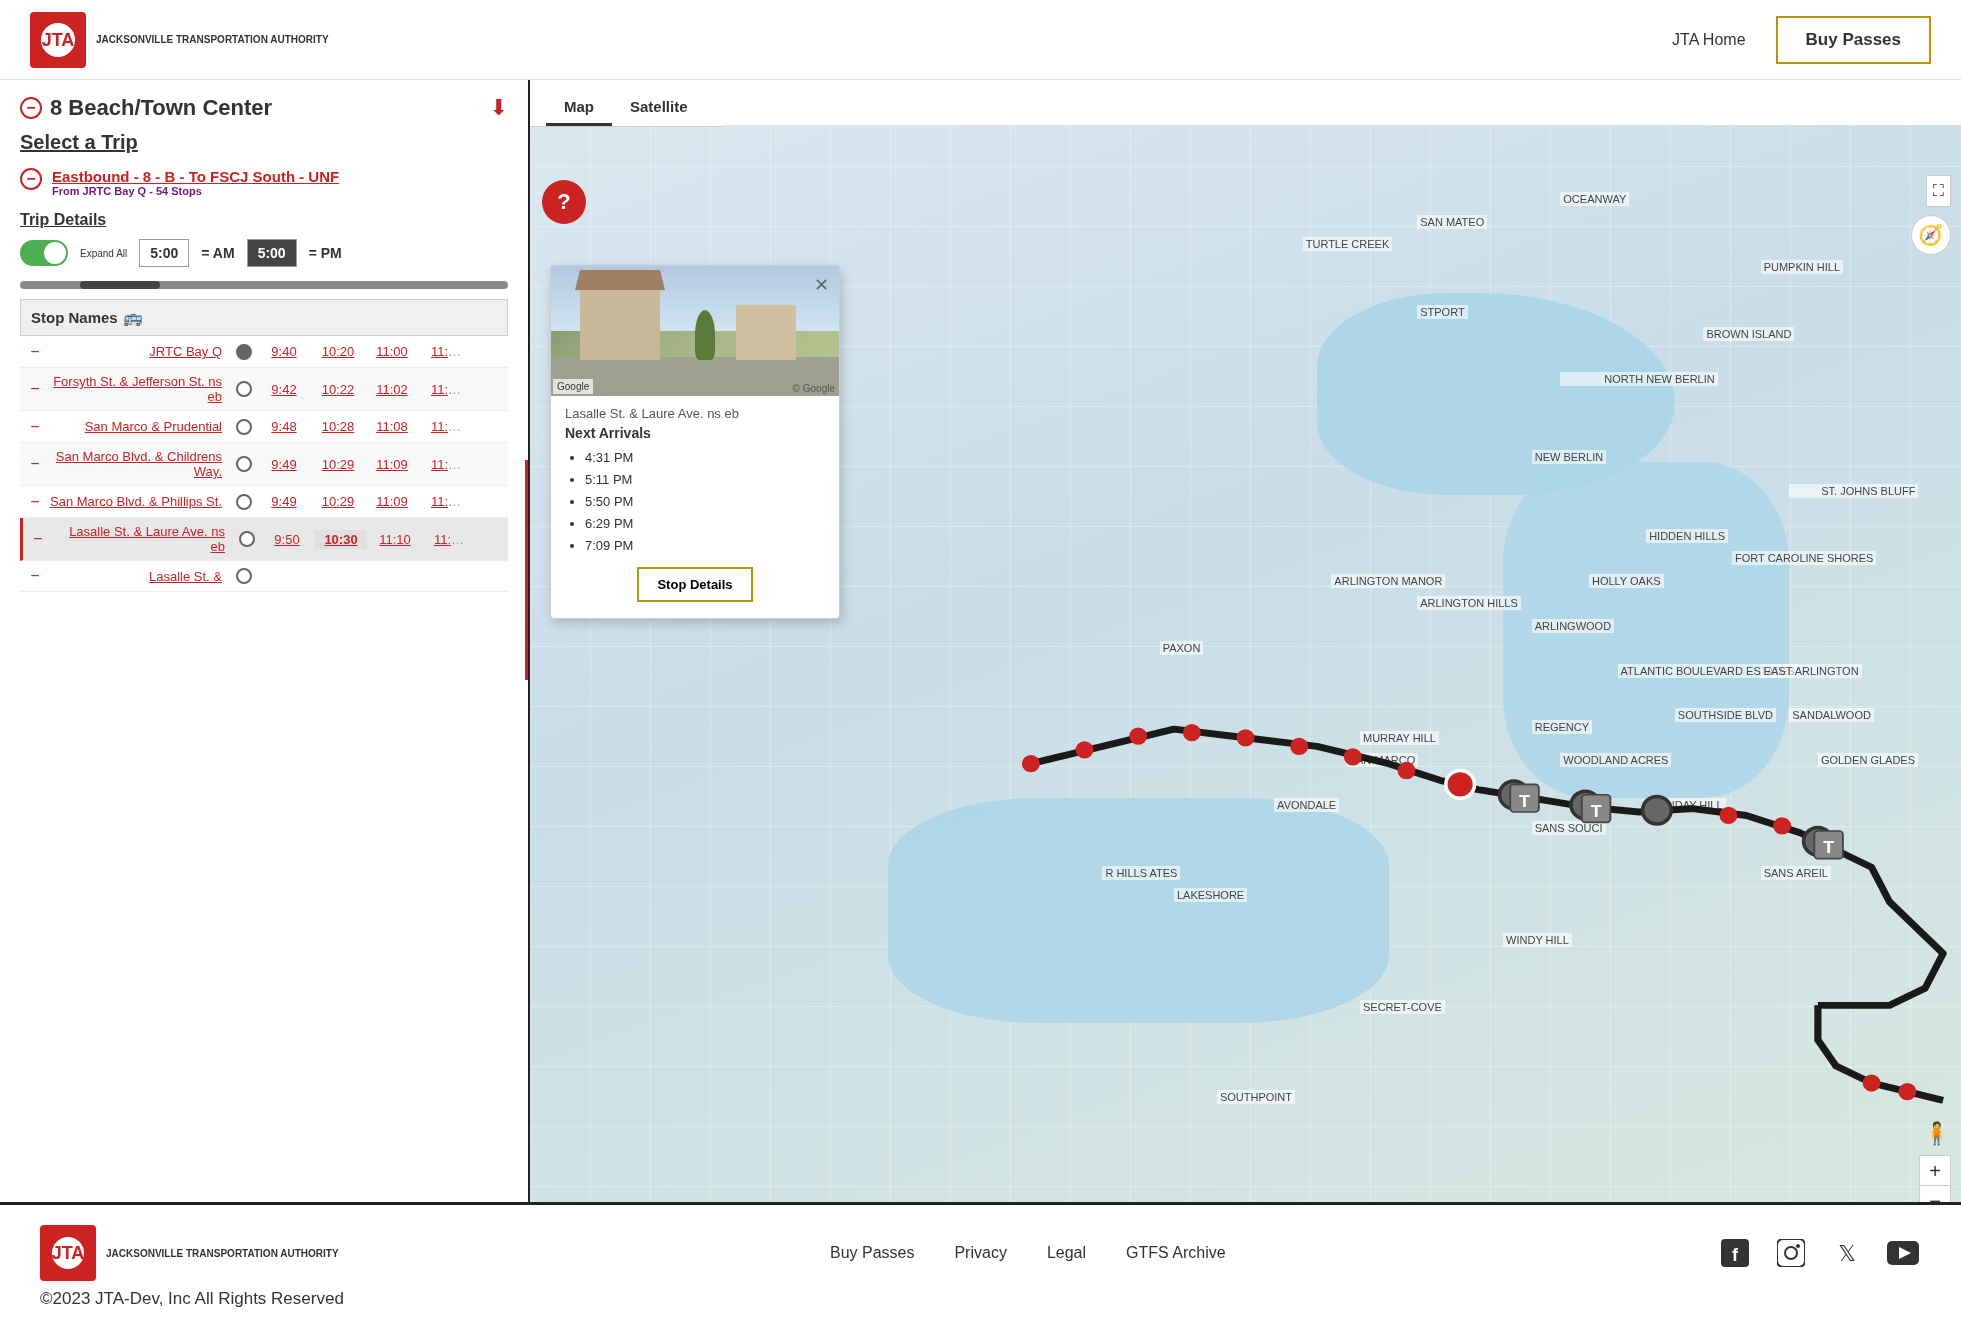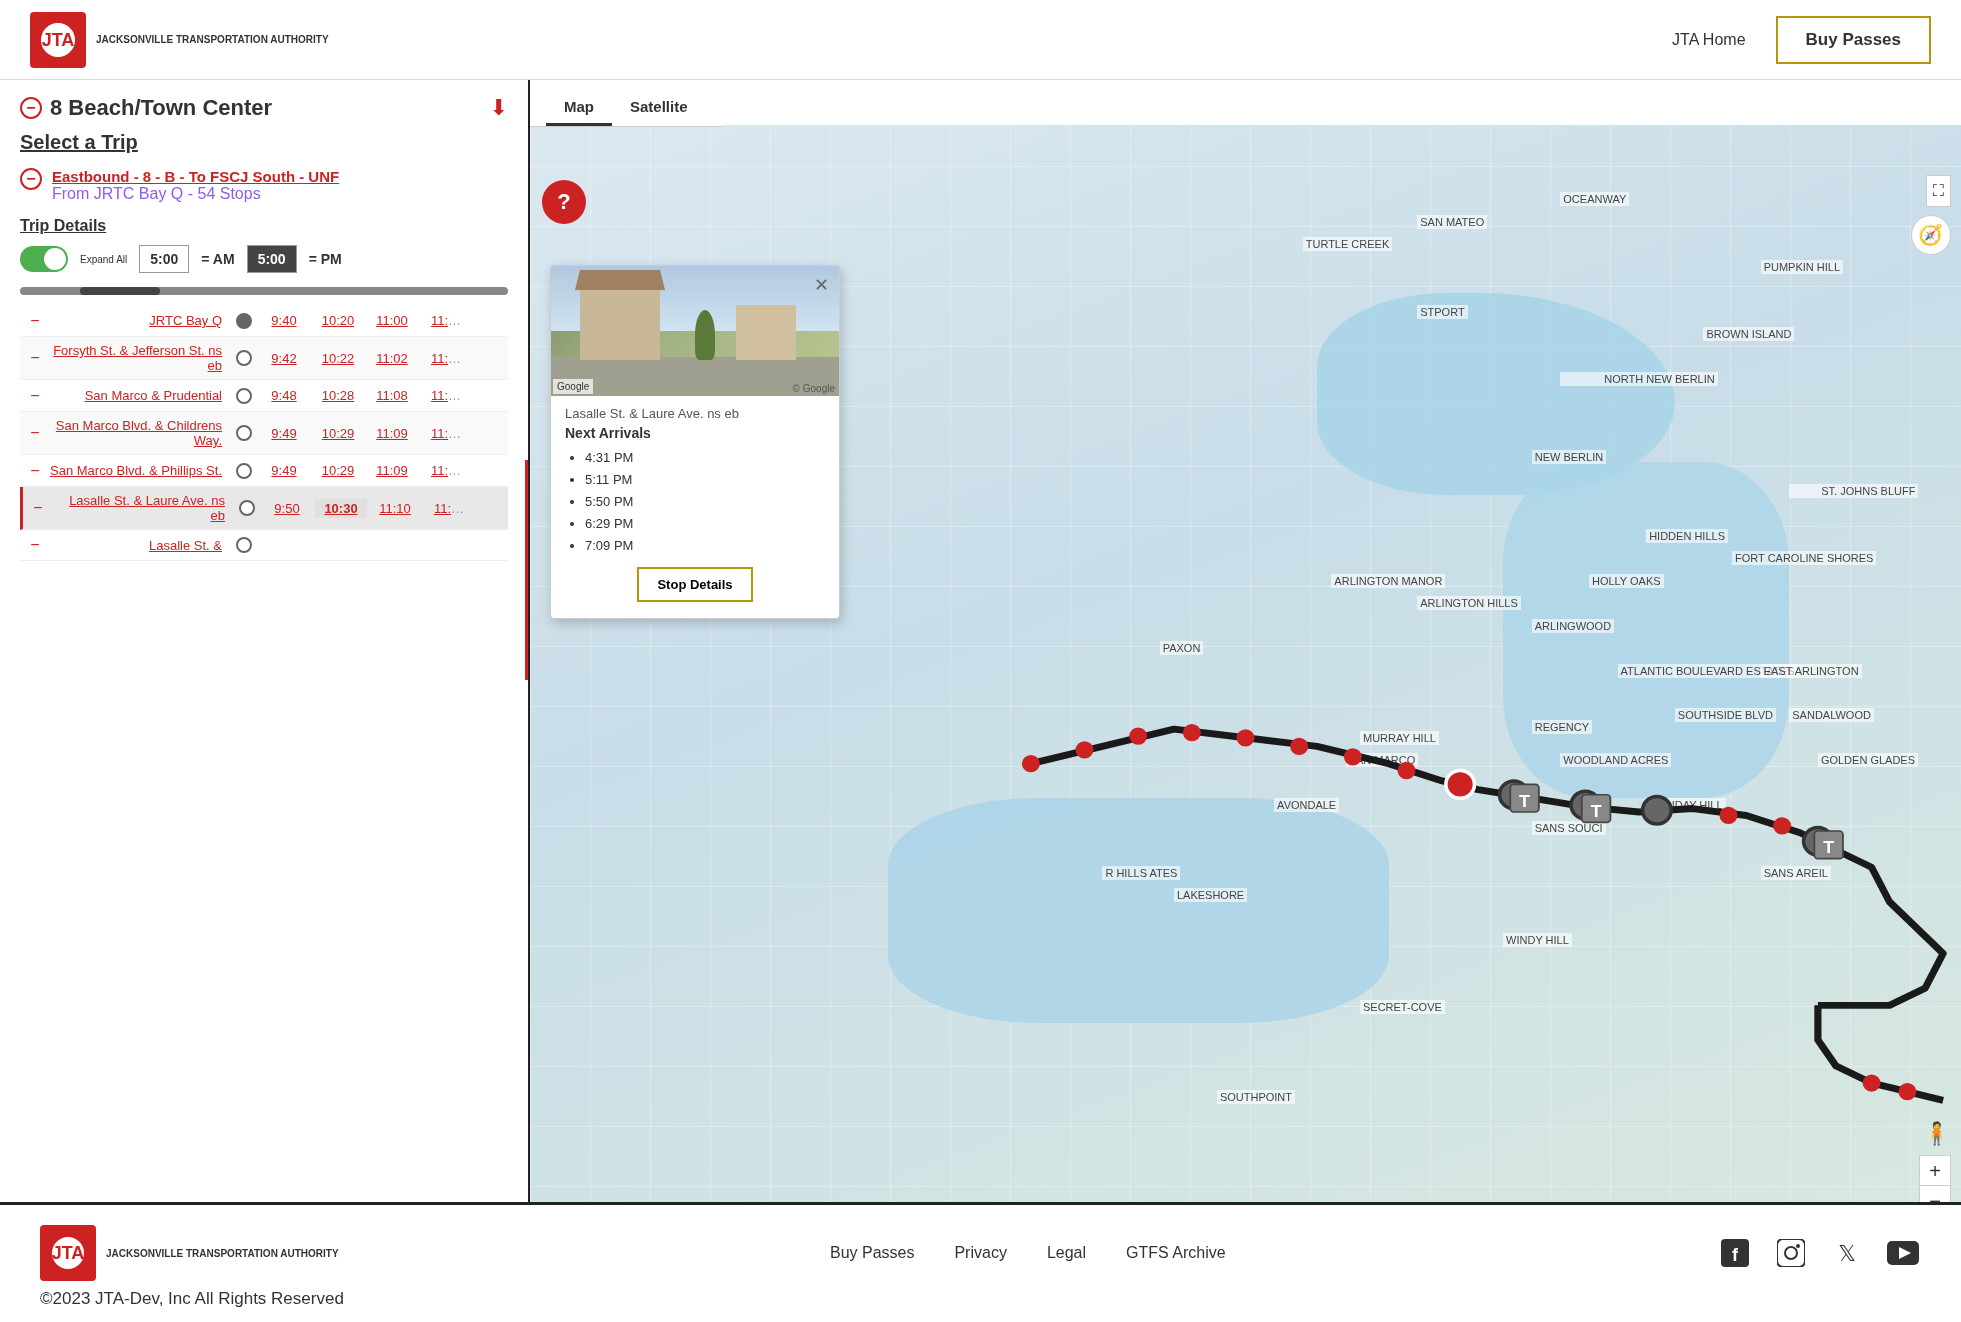--- a/index.html
+++ b/index.html
@@ -120,21 +120,21 @@
     .trip-option-text {
       font-size: 14px;
     }
     .trip-option-main {
       font-weight: bold;
       font-size: 15px;
       color: #cc2222;
       text-decoration: underline;
       cursor: pointer;
     }
-    .trip-option-sub { color: #8b5cf6; font-size: 16px; }
+    .trip-option-sub { color: #701a75; font-size: 11px; font-weight: bold; }
 
     
     .trip-details-label {
       font-size: 16px;
       font-weight: bold;
       text-decoration: underline;
       margin-bottom: 10px;
     }
     .expand-row {
       display: flex;
@@ -622,20 +622,24 @@
       <span class="eq-label">= AM</span>
       <span class="time-box selected">5:00</span>
       <span class="eq-label">= PM</span>
     </div>
 
     <div class="scroll-track">
       <div class="scroll-thumb"></div>
     </div>
 
     <div class="stop-list-area">
+      <div class="stop-table-header">
+        <span>Stop Names</span>
+        <span class="bus-icon">🚌</span>
+      </div>
 
       <div id="stop-rows-container">
           <div class="stop-row">
             <div class="stop-minus">−</div>
             <div class="stop-name-cell"><a href="#" class="stop-name-link">JRTC Bay Q</a></div>
             <div class="stop-dot filled"></div>
             <div class="time-cells">
               <div class="time-cell"><a href="#" class="time-cell-link">9:40</a></div>
               <div class="time-cell"><a href="#" class="time-cell-link">10:20</a></div>
               <div class="time-cell"><a href="#" class="time-cell-link">11:00</a></div>

